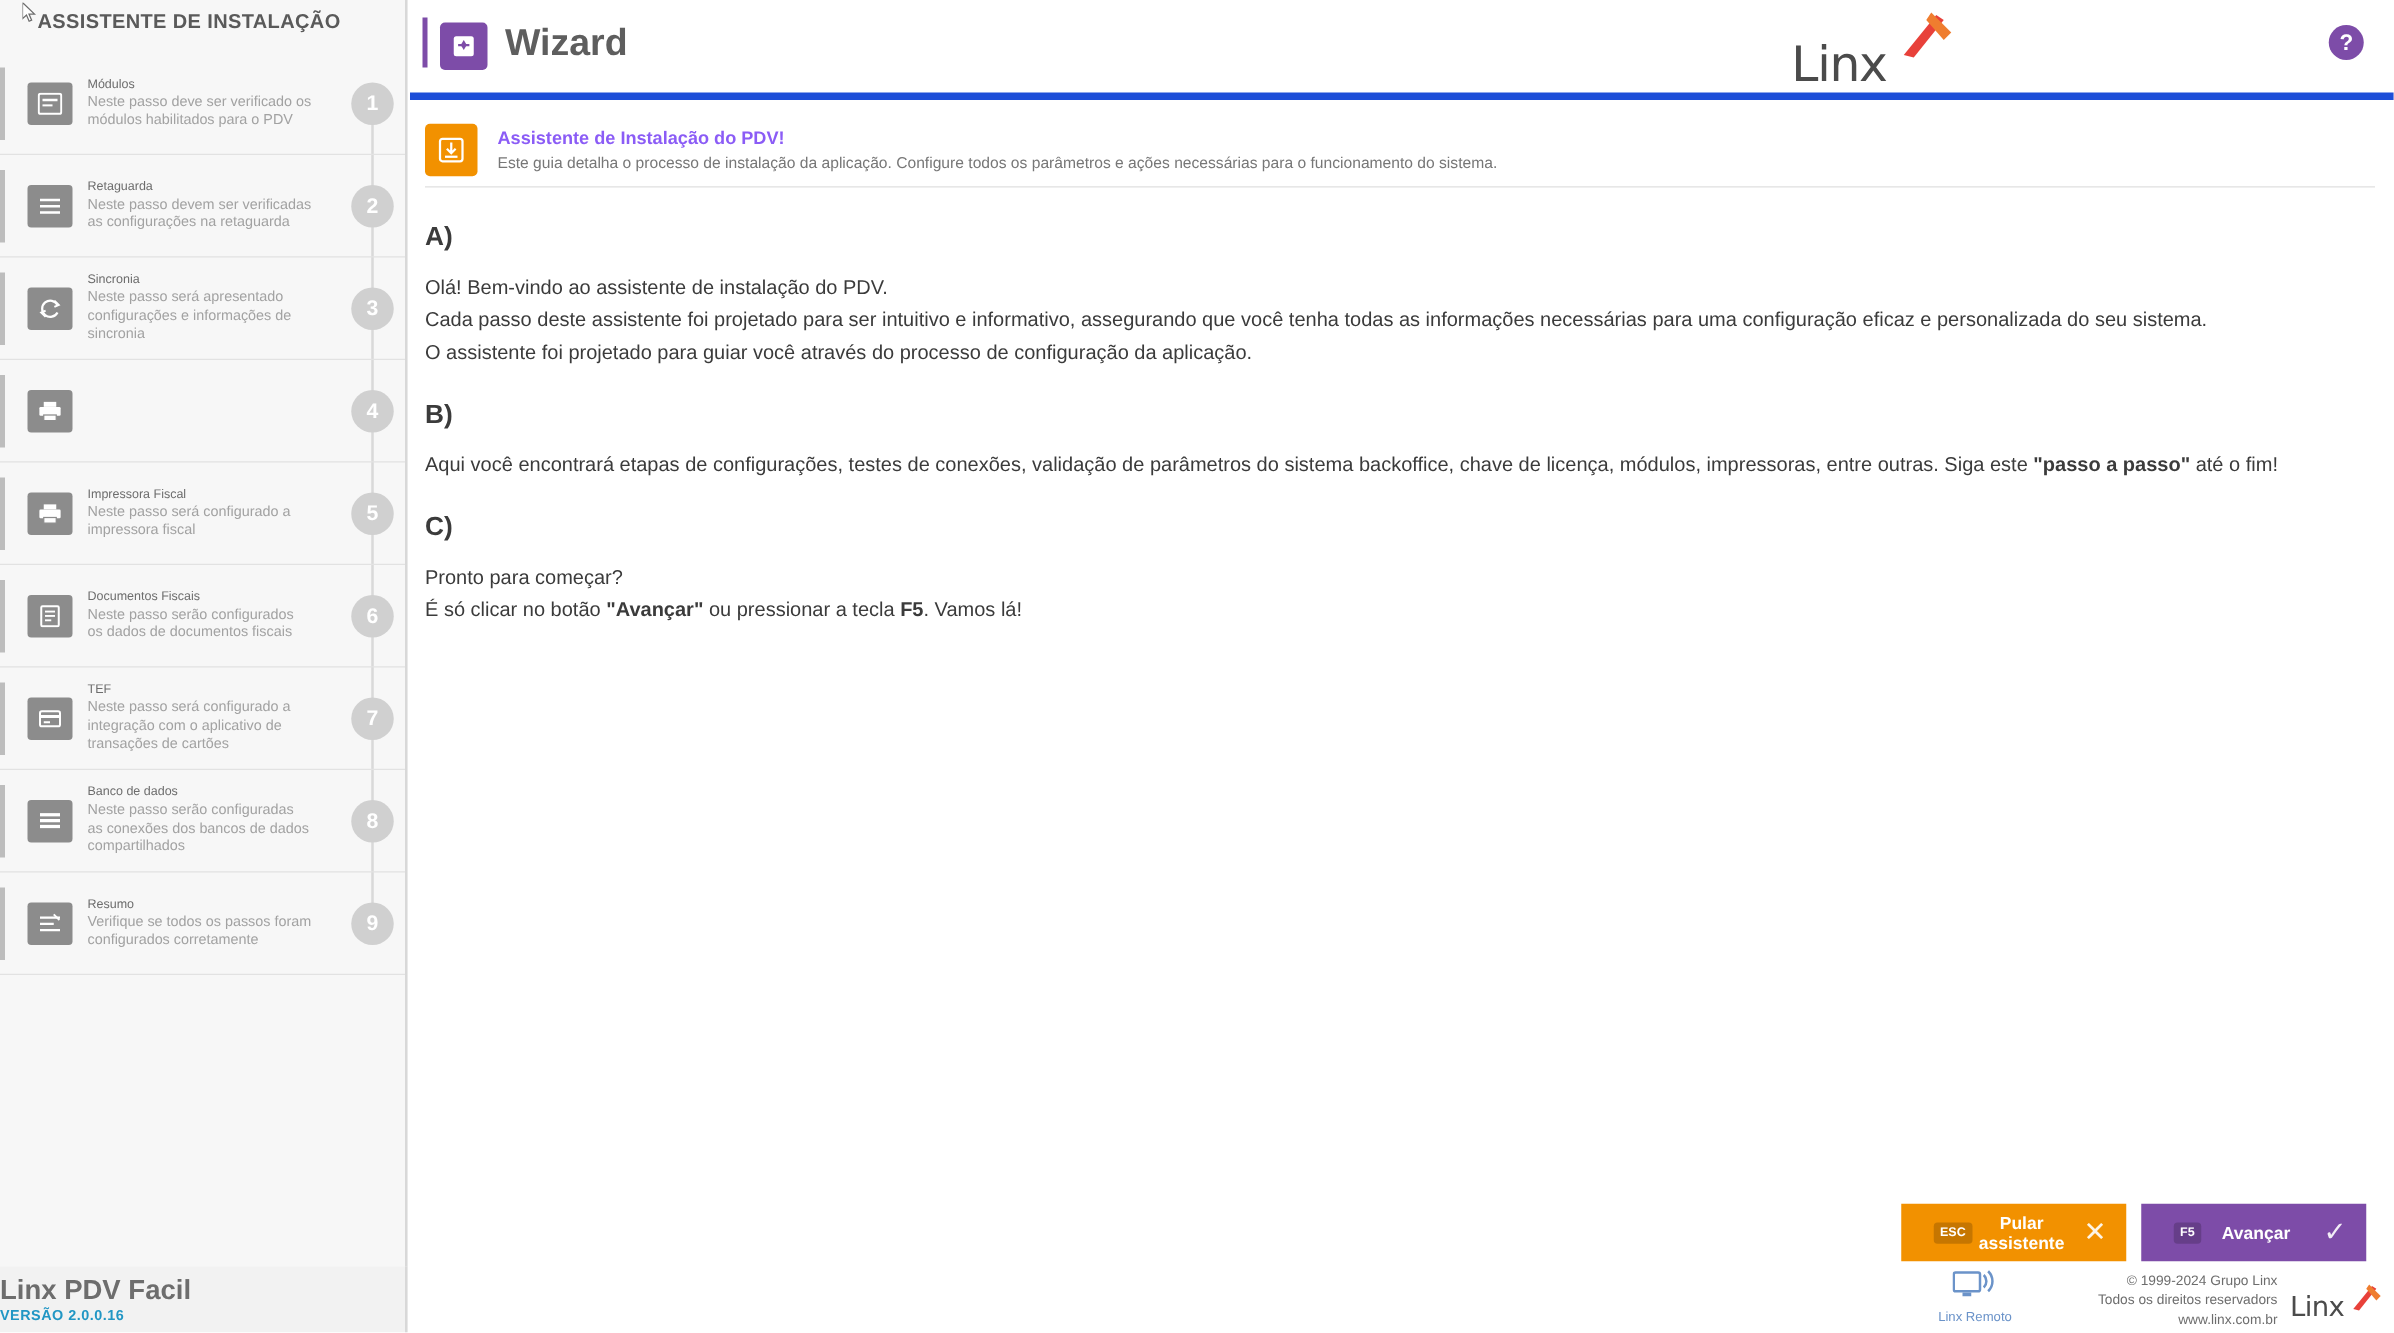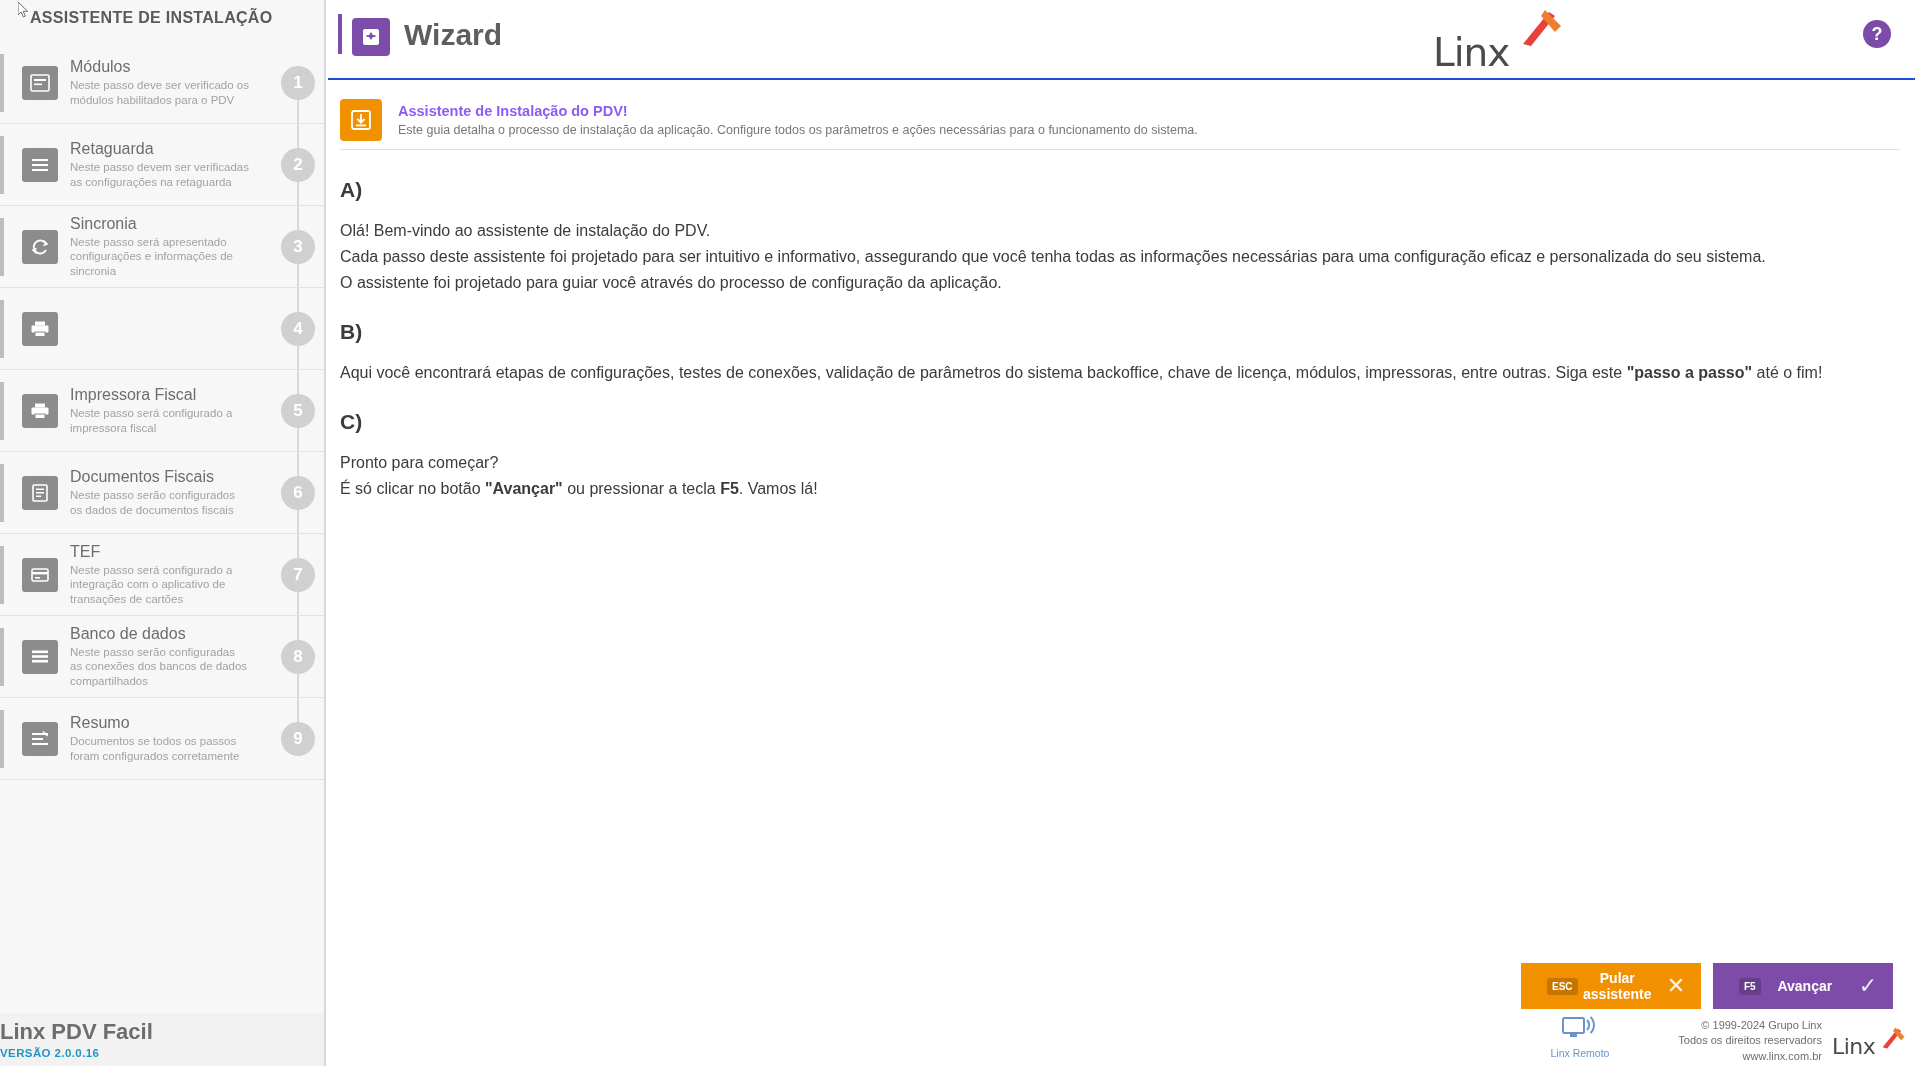--- a/index.html
+++ b/index.html
@@ -76,21 +76,21 @@
     background: #8c8c8c;
     border-radius: 3px;
     display: flex;
     align-items: center;
     justify-content: center;
     color: #ffffff;
     flex: 0 0 auto;
   }
   .step-text { width: 180px; }
   .step-name {
-    font-size: 16px;
+    font-size: 10px;
     color: #6d6d6d;
     margin-bottom: 2px;
   }
   .step-desc {
     font-size: 11.5px;
     color: #a2a2a2;
     line-height: 1.25;
   }
   .step-num {
     position: absolute;
@@ -130,21 +130,21 @@
     margin-top: 2px;
     letter-spacing: 0.4px;
   }
 
   
   .header {
     position: absolute;
     left: 328px; top: 0;
     width: 1587px; height: 80px;
     background: #ffffff;
-    border-bottom: 2px solid #1d4ed8;
+    border-bottom: 6px solid #1d4ed8;
   }
   .header-bar {
     position: absolute;
     left: 10px; top: 14px;
     width: 4px; height: 40px;
     background: #7d4ca8;
   }
   .header-icon {
     position: absolute;
     left: 24px; top: 18px;
@@ -473,21 +473,21 @@
       <div class="step">
         <div class="step-accent"></div>
         <div class="step-icon">
           <svg width="20" height="18" viewBox="0 0 20 18">
               <path d="M2,4 L18,4 M2,9 L13,9 M2,14 L18,14" stroke="#ffffff" stroke-width="1.8" fill="none"></path>
               <path d="M13,1.5 L17.5,6" stroke="#ffffff" stroke-width="1.5"></path>
             </svg>
         </div>
         <div class="step-text">
           <div class="step-name">Resumo</div>
-          <div class="step-desc">Documentos se todos os passos foram configurados corretamente</div>
+          <div class="step-desc">Verifique se todos os passos foram configurados corretamente</div>
         </div>
         <div class="step-num">9</div>
       </div>
     </div>
   </div>
 
   <div class="footer-left">
     <div class="product-name">Linx PDV Facil</div>
     <div class="product-version">VERSÃO 2.0.0.16</div>
   </div>

